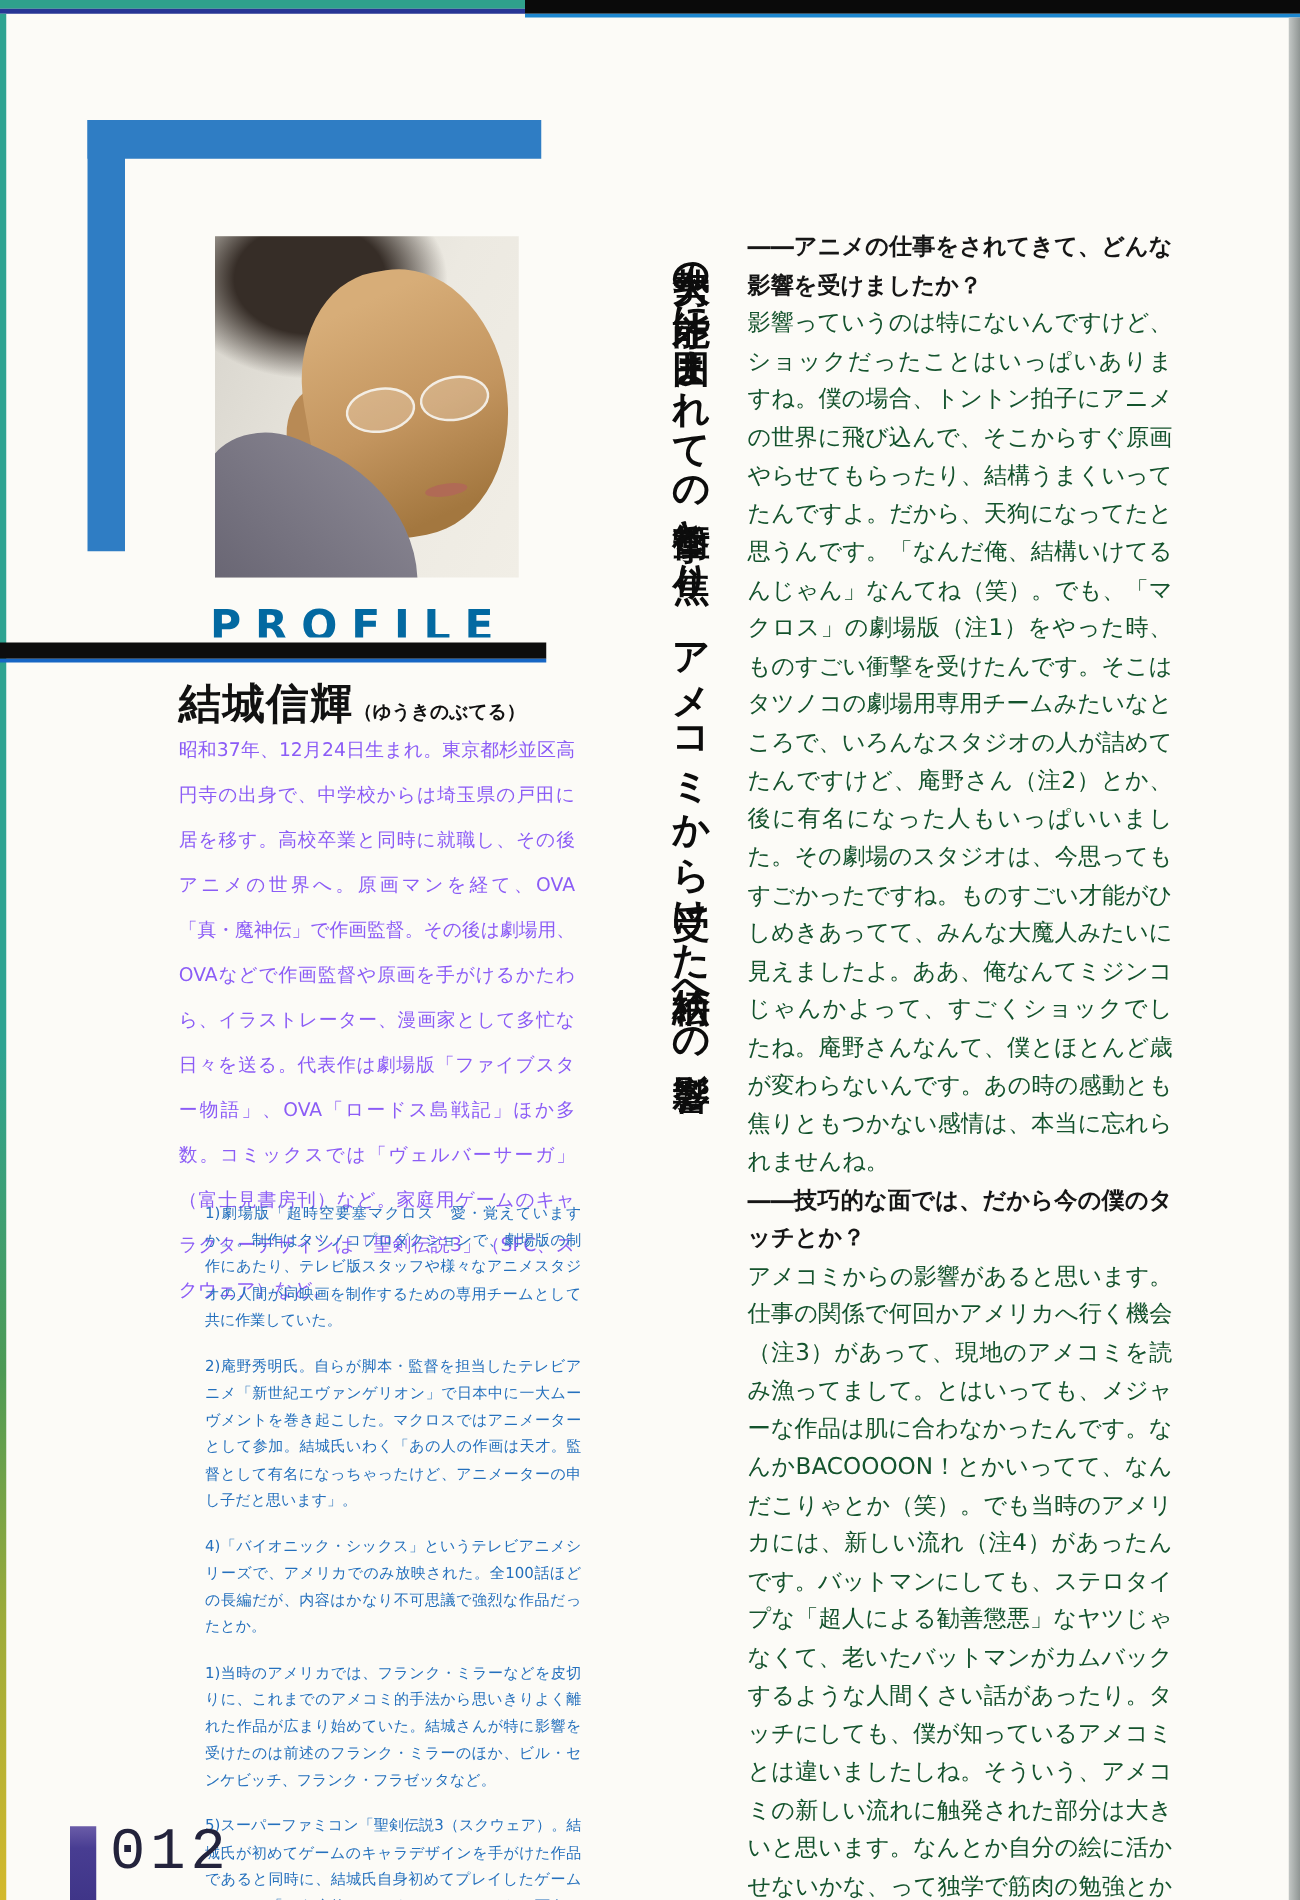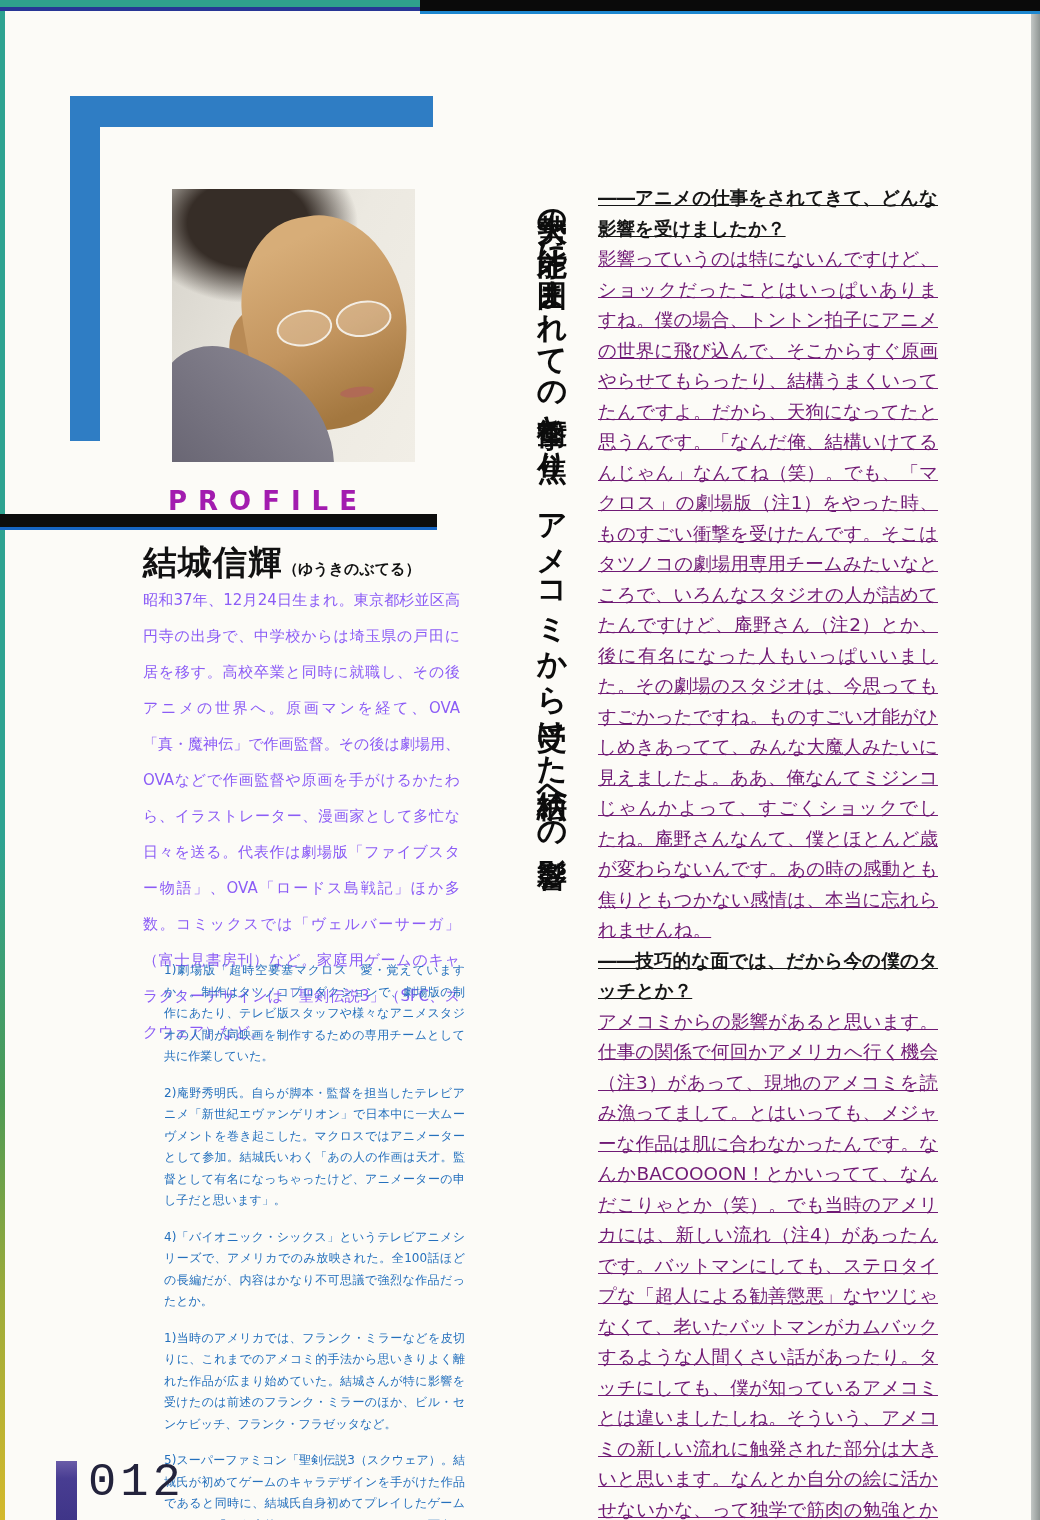--- a/index.html
+++ b/index.html
@@ -34,43 +34,43 @@
   .ph-lens{display:inline-block;width:52px;height:32px;border:2px solid rgba(248,248,246,0.85);
       border-radius:50%;margin-right:4px;background:rgba(255,244,230,0.25);}
   .ph-jacket{position:absolute;left:-30px;top:172px;width:200px;height:170px;
       background:linear-gradient(200deg,#8b8894,#5f5c6a);transform:rotate(24deg);
       border-radius:30% 60% 10% 10%;}
   .ph-mouth{position:absolute;left:168px;top:198px;width:34px;height:10px;border-radius:50%;
       background:#b06a55;transform:rotate(-8deg);}
 
   
   .profile-label{position:absolute;left:168px;top:484px;width:280px;height:26px;overflow:hidden;
-      font-size:26px;line-height:34px;font-weight:700;color:#a21caf;letter-spacing:11px;}
+      font-size:34px;line-height:34px;font-weight:700;color:#0369a1;letter-spacing:11px;}
 
   .rule-black{position:absolute;left:0;top:514px;width:437px;height:13px;background:#0d0d0d;}
   .rule-blue{position:absolute;left:0;top:527px;width:437px;height:3px;background:#1666c4;}
 
   .name-row{position:absolute;left:143px;top:540px;width:322px;color:#111;}
   .name{font-size:34px;font-weight:700;letter-spacing:1px;}
   .reading{font-size:15px;font-weight:700;margin-top:28px;}
 
   .bio{position:absolute;left:143px;top:582px;width:317px;margin:0;
       font-size:15px;line-height:36px;color:#8b5cf6;text-align:justify;}
 
   .notes{position:absolute;left:164px;top:960px;width:301px;color:#2470bd;}
   .note{margin:0 0 15px 0;font-size:12px;line-height:21.5px;text-align:justify;}
 
   .headline{position:absolute;left:519px;top:190px;height:990px;margin:0;
       writing-mode:vertical-rl;text-orientation:upright;
       font-size:30px;line-height:66px;font-weight:900;color:#0c0c0c;letter-spacing:0;}
 
   .interview{position:absolute;left:598px;top:183px;width:340px;}
-  .interview p{margin:0;font-size:18.5px;line-height:30.5px;text-align:justify;text-decoration:underline;}
+  .interview p{margin:0;font-size:18.5px;line-height:30.5px;text-align:justify;}
   .q{color:#161616;font-weight:700;}
-  .a{color:#701a75;}
+  .a{color:#14532d;}
 
   .pnum-bar{position:absolute;left:56px;top:1461px;width:21px;height:59px;
       background:linear-gradient(180deg,#6a5ca8,#483d92 30%,#3f3588);}
   .pnum{position:absolute;left:88px;top:1456px;font-size:47px;font-weight:300;
       letter-spacing:4px;color:#23233c;font-family:Liberation Mono, monospace;}
 </style>
 </head>
 <body>
 
 <div class="page">

